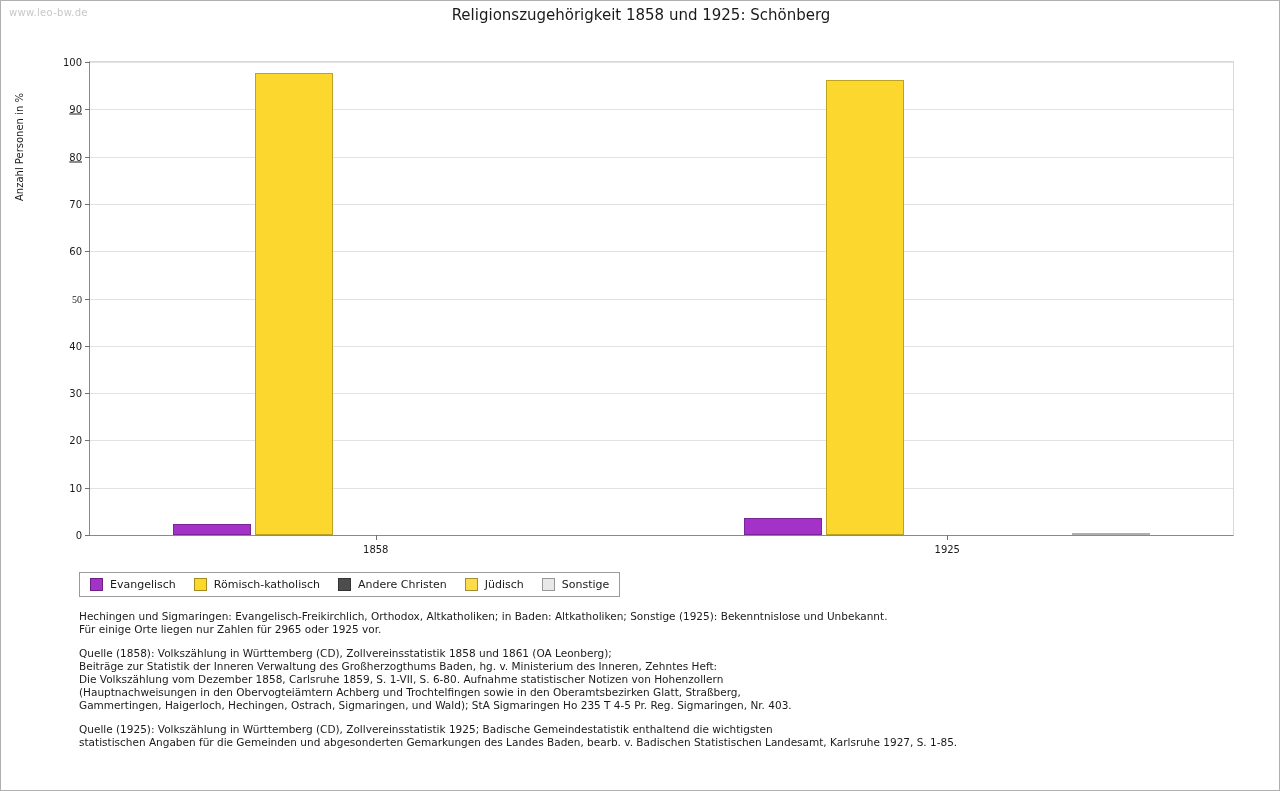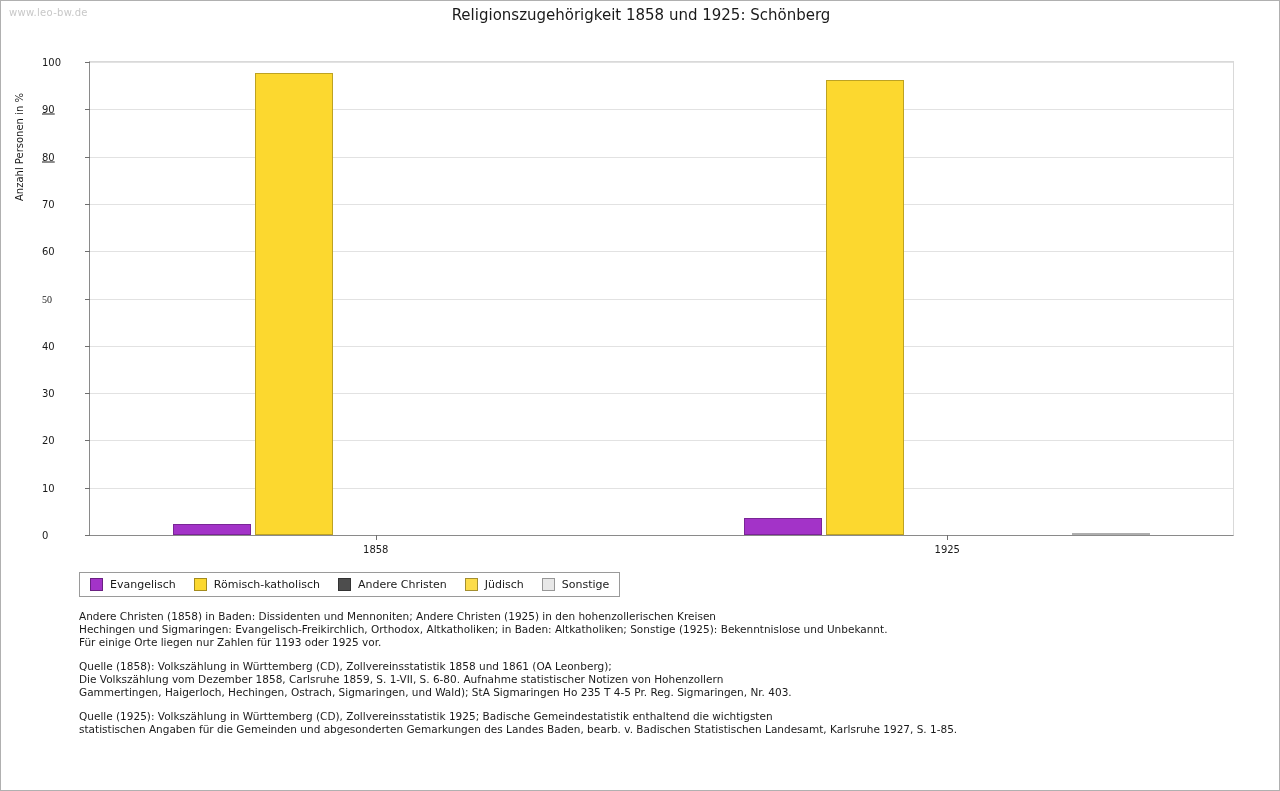--- a/index.html
+++ b/index.html
@@ -74,20 +74,21 @@
     position: absolute;
     left: 0;
     width: 100%;
     height: 1px;
     background: #e2e2e2;
   }
   .ytick-label {
     position: absolute;
     right: 1199px;
     width: 40px;
+    text-align: right;
     font-size: 10px;
     color: #1a1a1a;
     transform: translateY(-50%);
   }
   .ytick-mark {
     position: absolute;
     width: 5px;
     height: 1px;
     background: #6f6f6f;
   }
@@ -230,27 +231,28 @@
         <span class="legend-label">Jüdisch</span>
       </div>
       <div class="legend-item">
         <span class="legend-swatch" style="background: rgb(232, 232, 232);"></span>
         <span class="legend-label">Sonstige</span>
       </div>
     </div>
 
   <div id="notes">
       <div class="note-block">
-        <div class="note-line">Andere Christen (1858) in Baden: Dissidenten und Mennoniten; Andere Christen (1925) in den hohenzollerischen Kreisen</div>
         <div class="note-line">Hechingen und Sigmaringen: Evangelisch-Freikirchlich, Orthodox, Altkatholiken; in Baden: Altkatholiken; Sonstige (1925): Bekenntnislose und Unbekannt.</div>
-        <div class="note-line">Für einige Orte liegen nur Zahlen für 1193 oder 1925 vor.</div>
+        <div class="note-line">Für einige Orte liegen nur Zahlen für 2965 oder 1925 vor.</div>
       </div>
       <div class="note-block">
         <div class="note-line">Quelle (1858): Volkszählung in Württemberg (CD), Zollvereinsstatistik 1858 und 1861 (OA Leonberg);</div>
+        <div class="note-line">Beiträge zur Statistik der Inneren Verwaltung des Großherzogthums Baden, hg. v. Ministerium des Inneren, Zehntes Heft:</div>
         <div class="note-line">Die Volkszählung vom Dezember 1858, Carlsruhe 1859, S. 1-VII, S. 6-80. Aufnahme statistischer Notizen von Hohenzollern</div>
+        <div class="note-line">(Hauptnachweisungen in den Obervogteiämtern Achberg und Trochtelfingen sowie in den Oberamtsbezirken Glatt, Straßberg,</div>
         <div class="note-line">Gammertingen, Haigerloch, Hechingen, Ostrach, Sigmaringen, und Wald); StA Sigmaringen Ho 235 T 4-5 Pr. Reg. Sigmaringen, Nr. 403.</div>
       </div>
       <div class="note-block">
         <div class="note-line">Quelle (1925): Volkszählung in Württemberg (CD), Zollvereinsstatistik 1925; Badische Gemeindestatistik enthaltend die wichtigsten</div>
         <div class="note-line">statistischen Angaben für die Gemeinden und abgesonderten Gemarkungen des Landes Baden, bearb. v. Badischen Statistischen Landesamt, Karlsruhe 1927, S. 1-85.</div>
       </div>
     </div>
 
 </div>
 

